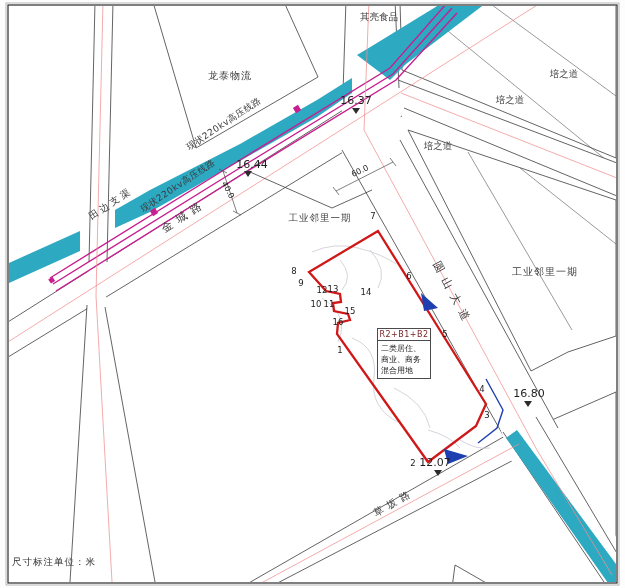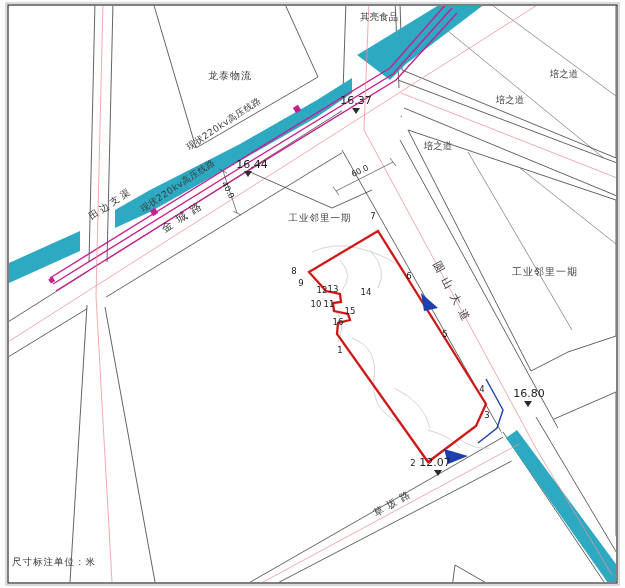--- a/index.html
+++ b/index.html
@@ -206,16 +206,20 @@
 <span class="vx" style="left:294px;top:271px;">8</span>
 <span class="vx" style="left:301px;top:283px;">9</span>
 <span class="vx" style="left:316px;top:304px;">10</span>
 <span class="vx" style="left:329px;top:304px;">11</span>
 <span class="vx" style="left:322px;top:290px;">12</span>
 <span class="vx" style="left:333px;top:289px;">13</span>
 <span class="vx" style="left:344px;top:292px;padding-left:44px;">14</span>
 <span class="vx" style="left:350px;top:311px;">15</span>
 <span class="vx" style="left:338px;top:322px;text-align:right;">16</span>
 
+<div class="sitebox">
+  <div class="hd">R2+B1+B2</div>
+  <div class="bd">二类居住、商业、商务混合用地</div>
+</div>
 
 <div class="caption">尺寸标注单位：米</div>
 
 </div>
 
 </body></html>

